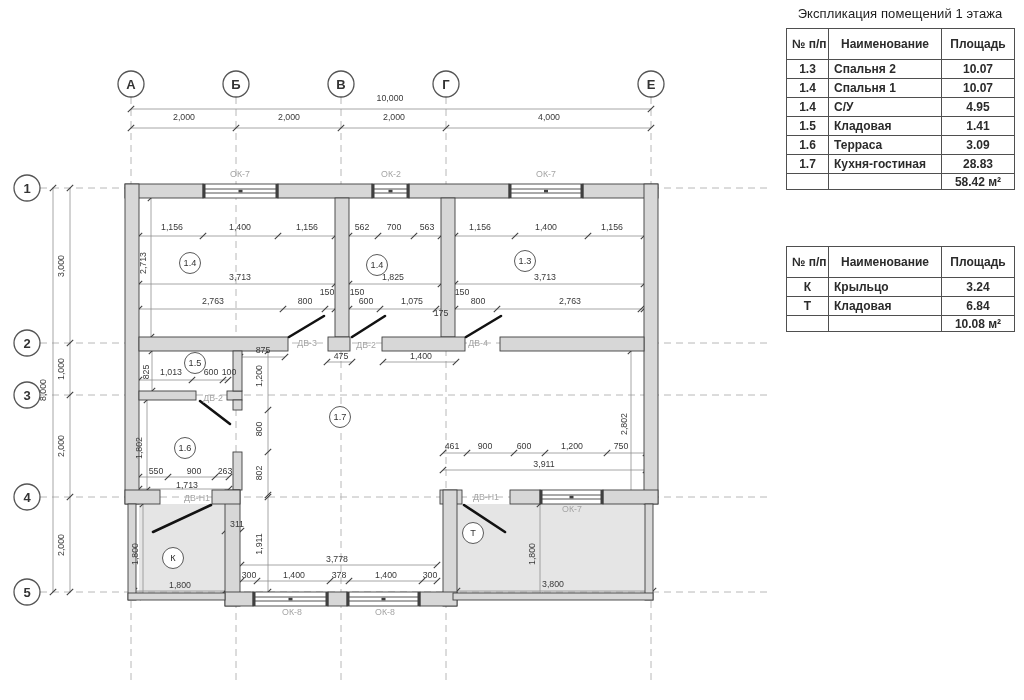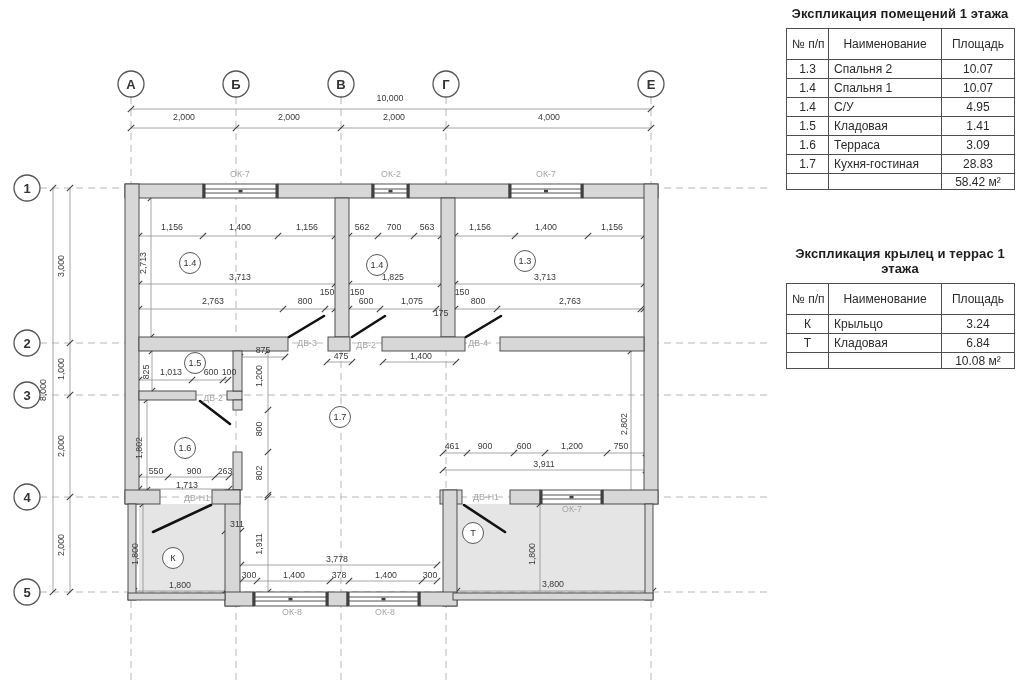--- a/index.html
+++ b/index.html
@@ -1,22 +1,22 @@
 <!DOCTYPE html>
 <html><head>
 <meta charset="utf-8">
 <style>
   html,body{margin:0;padding:0;background:#fff;overflow:hidden}
   body{width:1024px;height:700px;position:relative;font-family:"Liberation Sans",sans-serif}
   #plan-wrap{position:absolute;left:0;top:0;width:780px;height:700px}
   .tables{position:absolute;left:786px;top:6px;width:228px}
-  .sched h3{font-size:13px;font-weight:700;color:#1e1e1e;text-align:center;margin:0 0 7px 0;letter-spacing:.1px}
+  .sched h3{font-size:13px;font-weight:400;color:#1e1e1e;text-align:center;margin:0 0 7px 0;letter-spacing:.1px}
   .sched + .sched{margin-top:56px}
   table{border-collapse:collapse;width:228px;table-layout:fixed}
-  th,td{border:1px solid #4f4f4f;font-size:12px;font-weight:400;color:#2b2b2b;padding:0 5px;height:18px;white-space:nowrap;overflow:hidden}
+  th,td{border:1px solid #4f4f4f;font-size:12px;font-weight:700;color:#2b2b2b;padding:0 5px;height:18px;white-space:nowrap;overflow:hidden}
   thead th{height:30px;text-align:center}
   td.c0{text-align:center;padding:0 2px}
   td.c1{text-align:left}
   td.c2{text-align:center}
   tr.total td{height:15px}
   svg text{font-family:"Liberation Sans",sans-serif}
 </style>
 </head>
 <body>
 
@@ -429,21 +429,20 @@
           </tr>
           <tr class="total">
             <td class="c0"></td>
             <td class="c1"></td>
             <td class="c2">58.42 м²</td>
           </tr>
         </tbody>
     </table>
   </section>
   <section class="sched">
-    <h3>Экспликация крылец и террас 1 этажа</h3>
     <table>
       <colgroup>
           <col style="width:42px">
           <col style="width:113px">
           <col style="width:73px">
         </colgroup>
       <thead>
           <tr>
             <th>№ п/п</th>
             <th>Наименование</th>

